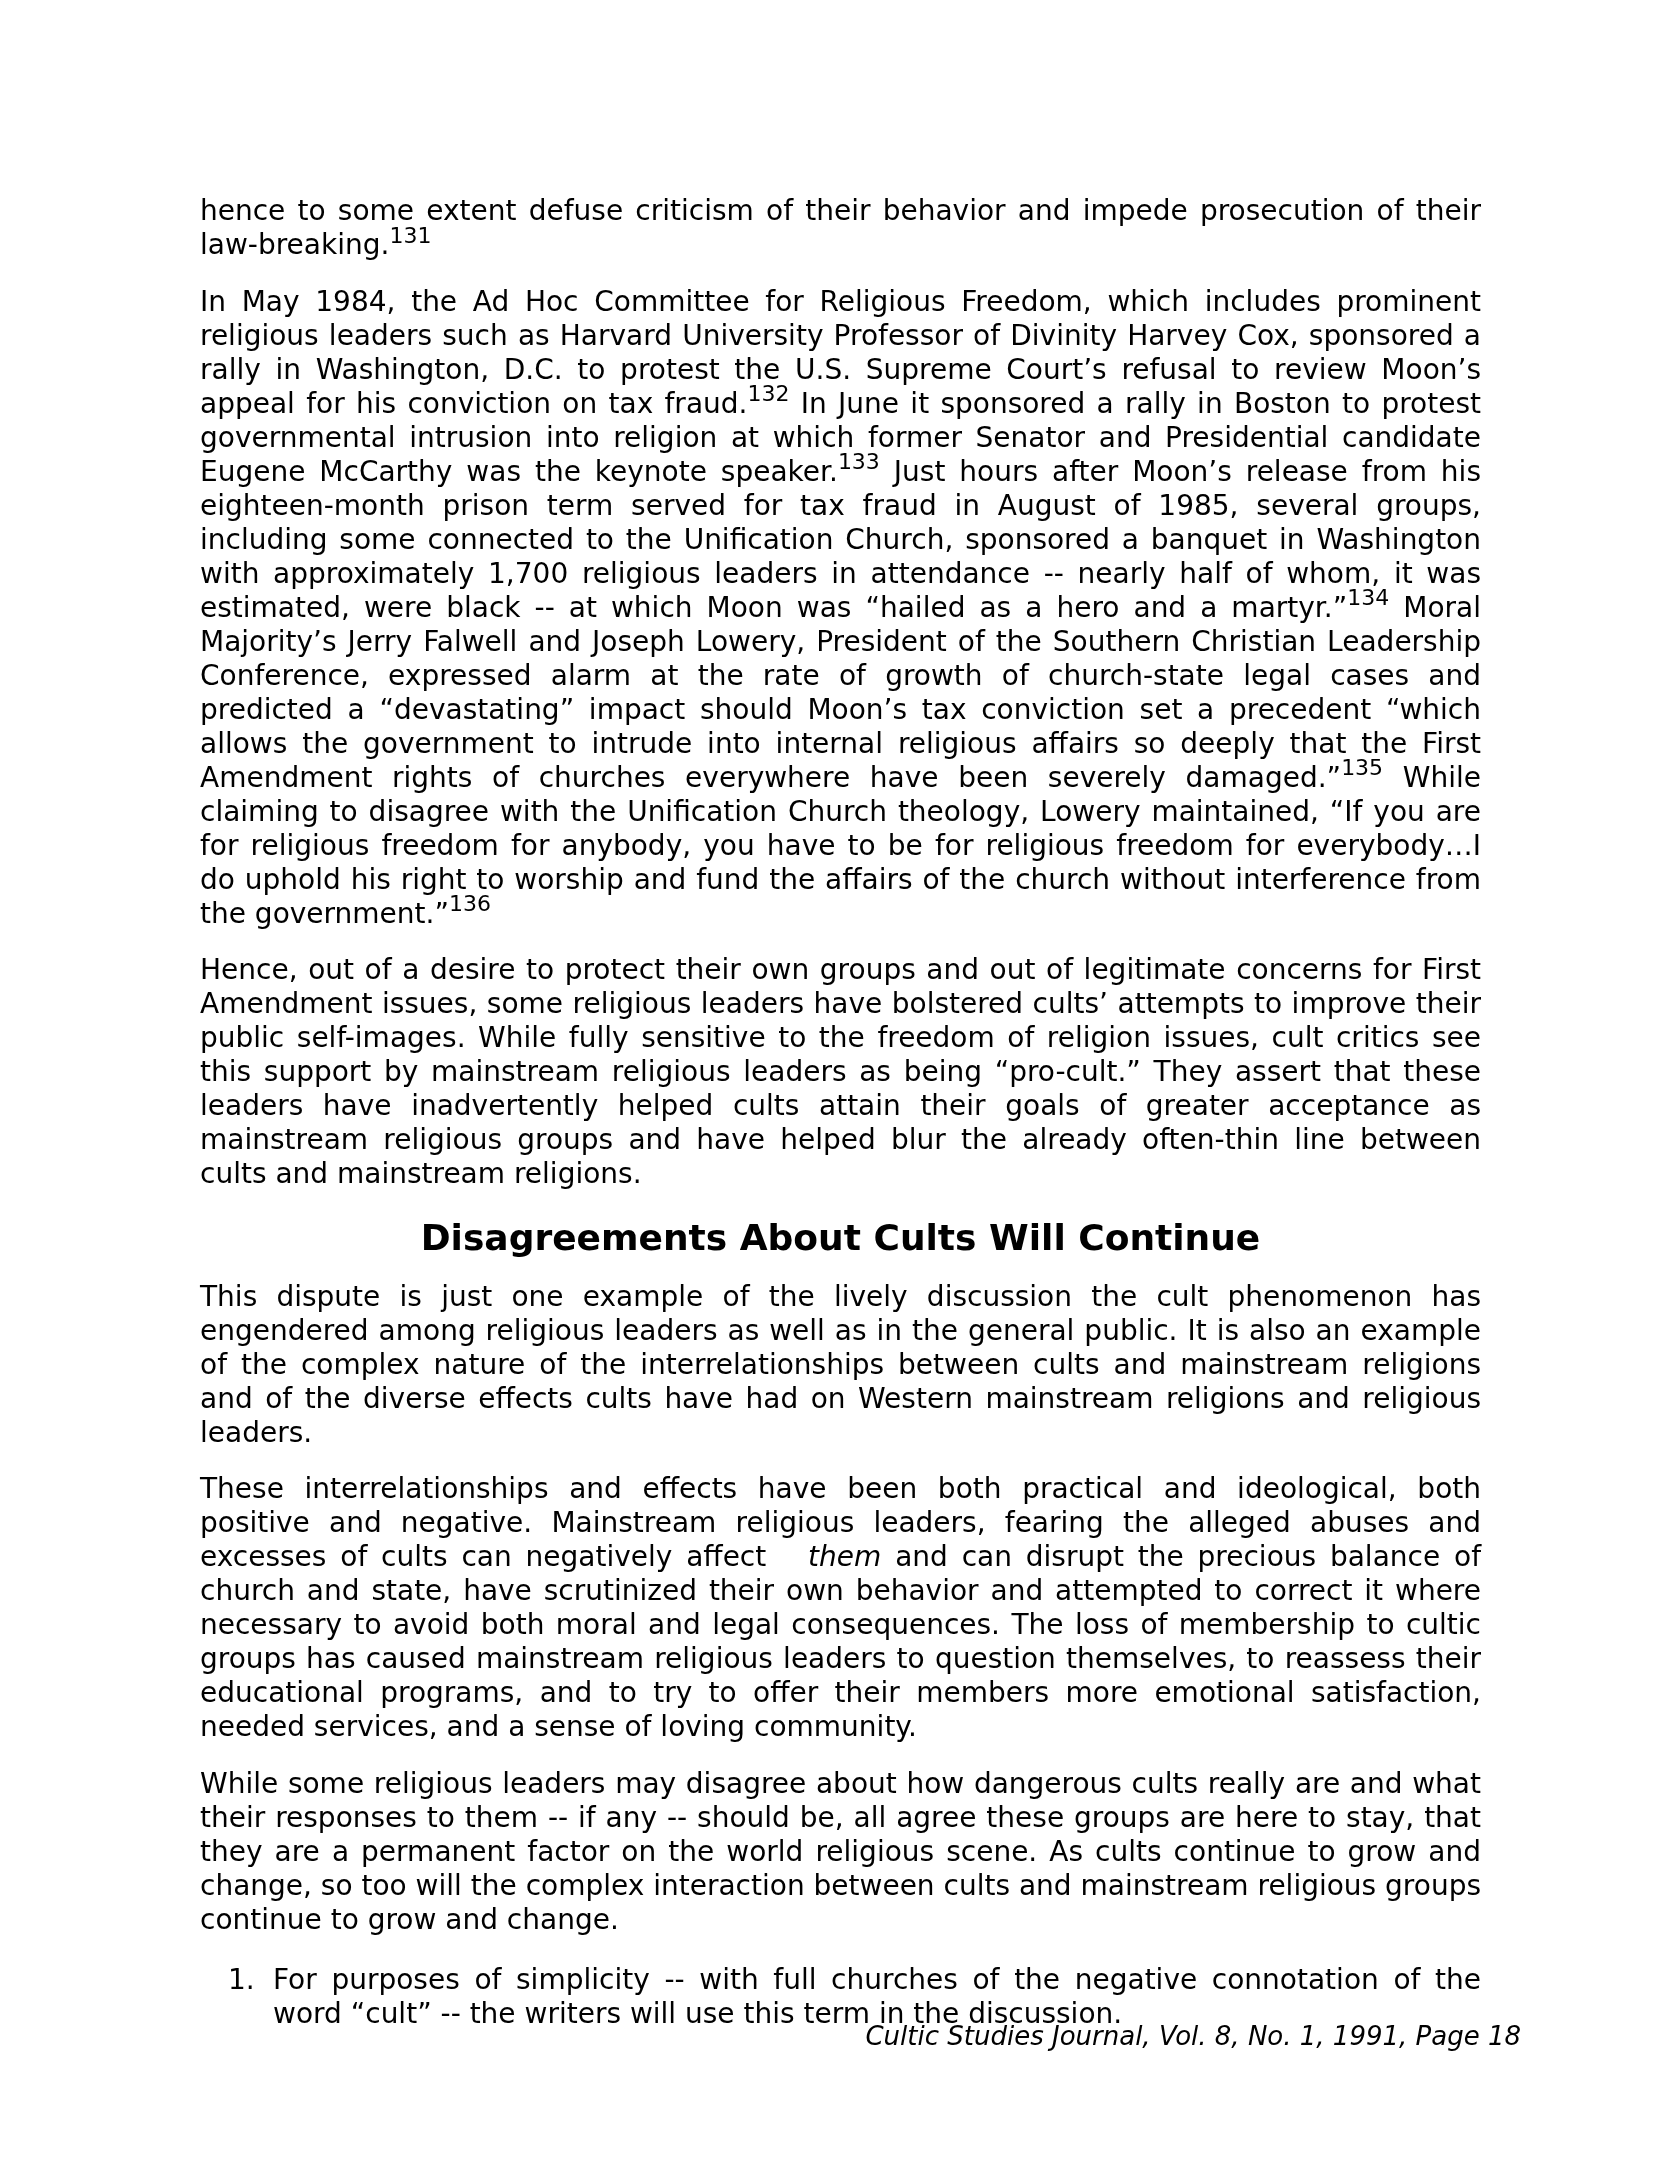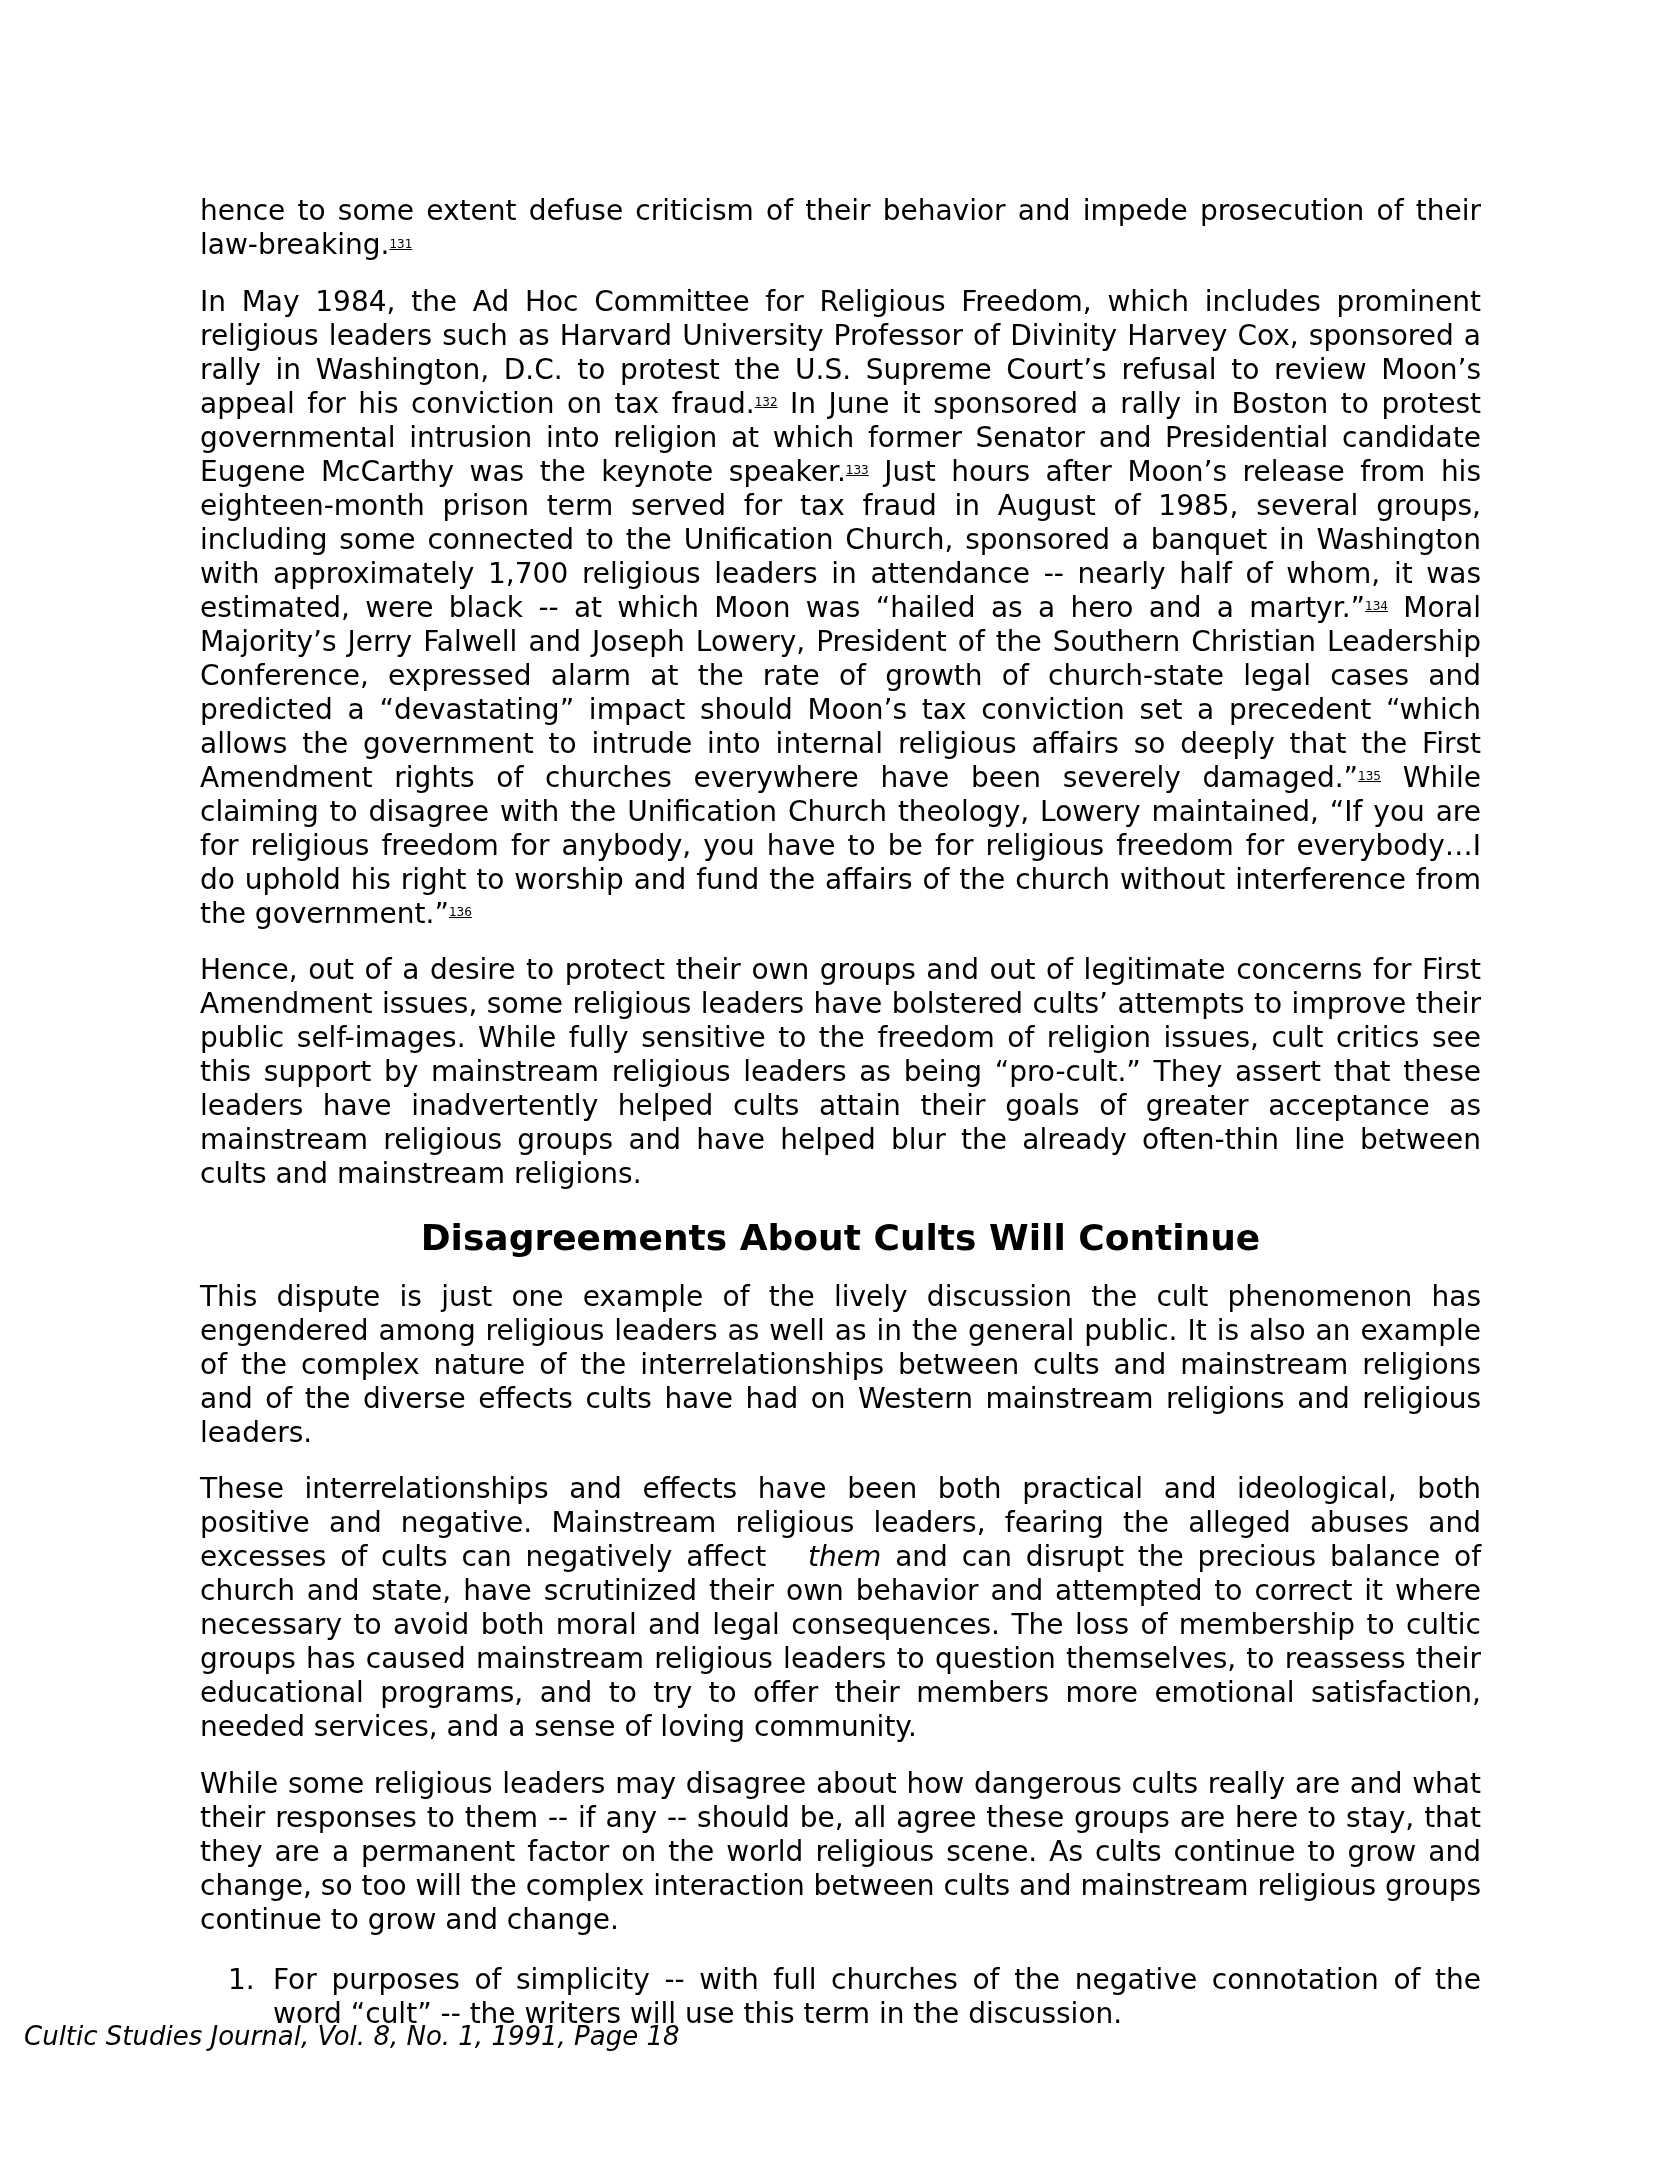--- a/index.html
+++ b/index.html
@@ -30,26 +30,25 @@
     margin: 0 0 22.6px 0;
   }
   .heading {
     font-size: 36px;
     line-height: 34px;
     font-weight: bold;
     text-align: center;
     margin: 30px 0 24.5px 0;
   }
   sup.fnref {
-    font-size: 12px;
+    font-size: 22px;
     line-height: 0;
     vertical-align: baseline;
     position: relative;
     top: -0.52em;
-    text-decoration: underline;
   }
   .note-item {
     display: flex;
     margin: 26px 0 0 0;
     padding-left: 28px;
     font-size: 28px;
     line-height: 34px;
   }
   .note-number {
     flex: 0 0 auto;
@@ -57,25 +56,24 @@
   }
   .note-text {
     flex: 1 1 auto;
     text-align: justify;
   }
   .footer {
     position: absolute;
     left: 0;
     top: 2019px;
     width: 1521px;
-    text-align: left;
+    text-align: right;
     font-style: italic;
     font-size: 26px;
     line-height: 34px;
-    padding-left: 24px;
   }
   em { font-style: italic; margin-left: 28px; }
 </style>
 </head>
 <body>
 
 <div class="page">
   <main class="content" id="doc-content">
       <p class="para"><span>hence to some extent defuse criticism of their behavior and impede prosecution of their law-breaking.</span><sup class="fnref">131</sup></p>
       <p class="para"><span>In May 1984, the Ad Hoc Committee for Religious Freedom, which includes prominent religious leaders such as Harvard University Professor of Divinity Harvey Cox, sponsored a rally in Washington, D.C. to protest the U.S. Supreme Court’s refusal to review Moon’s appeal for his conviction on tax fraud.</span><sup class="fnref">132</sup><span> In June it sponsored a rally in Boston to protest governmental intrusion into religion at which former Senator and Presidential candidate Eugene McCarthy was the keynote speaker.</span><sup class="fnref">133</sup><span>  Just hours after Moon’s release from his eighteen-month prison term served for tax fraud in August of 1985, several groups, including some connected to the Unification Church, sponsored a banquet in Washington with approximately 1,700 religious leaders in attendance -- nearly half of whom, it was estimated, were black -- at which Moon was “hailed as a hero and a martyr.”</span><sup class="fnref">134</sup><span> Moral Majority’s Jerry Falwell and Joseph Lowery, President of the Southern Christian Leadership Conference, expressed alarm at the rate of growth of church-state legal cases and predicted a “devastating” impact should Moon’s tax conviction set a precedent “which allows the government to intrude into internal religious affairs so deeply that the First Amendment rights of churches everywhere have been severely damaged.”</span><sup class="fnref">135</sup><span> While claiming to disagree with the Unification Church theology, Lowery maintained, “If you are for religious freedom for anybody, you have to be for religious freedom for everybody…I do uphold his right to worship and fund the affairs of the church without interference from the government.”</span><sup class="fnref">136</sup></p>

